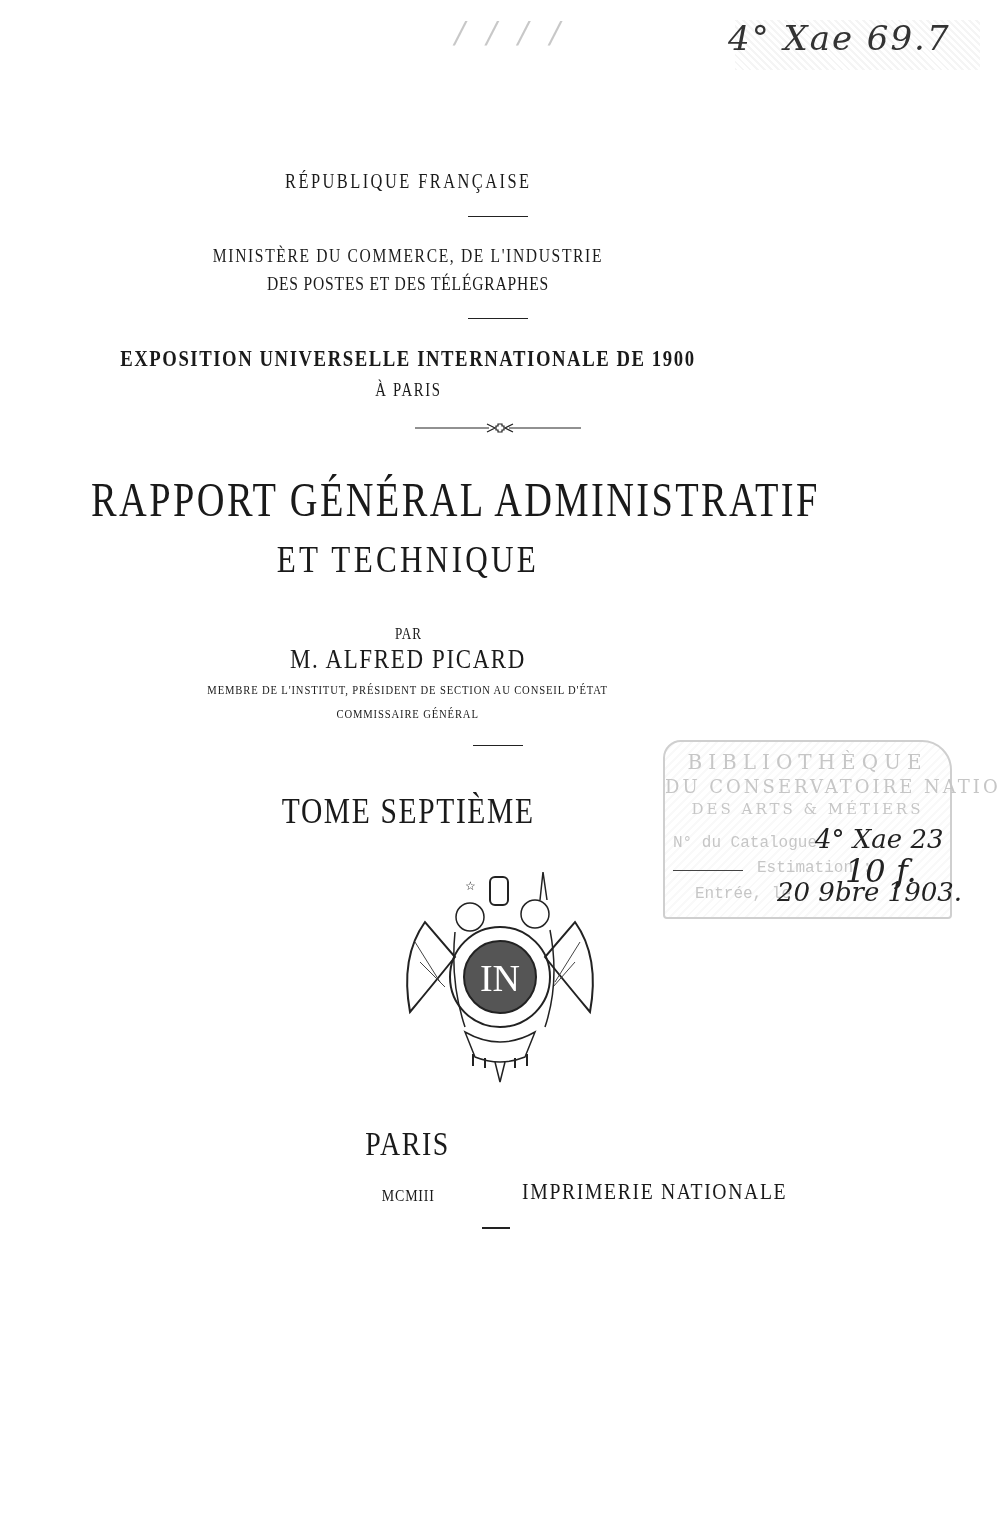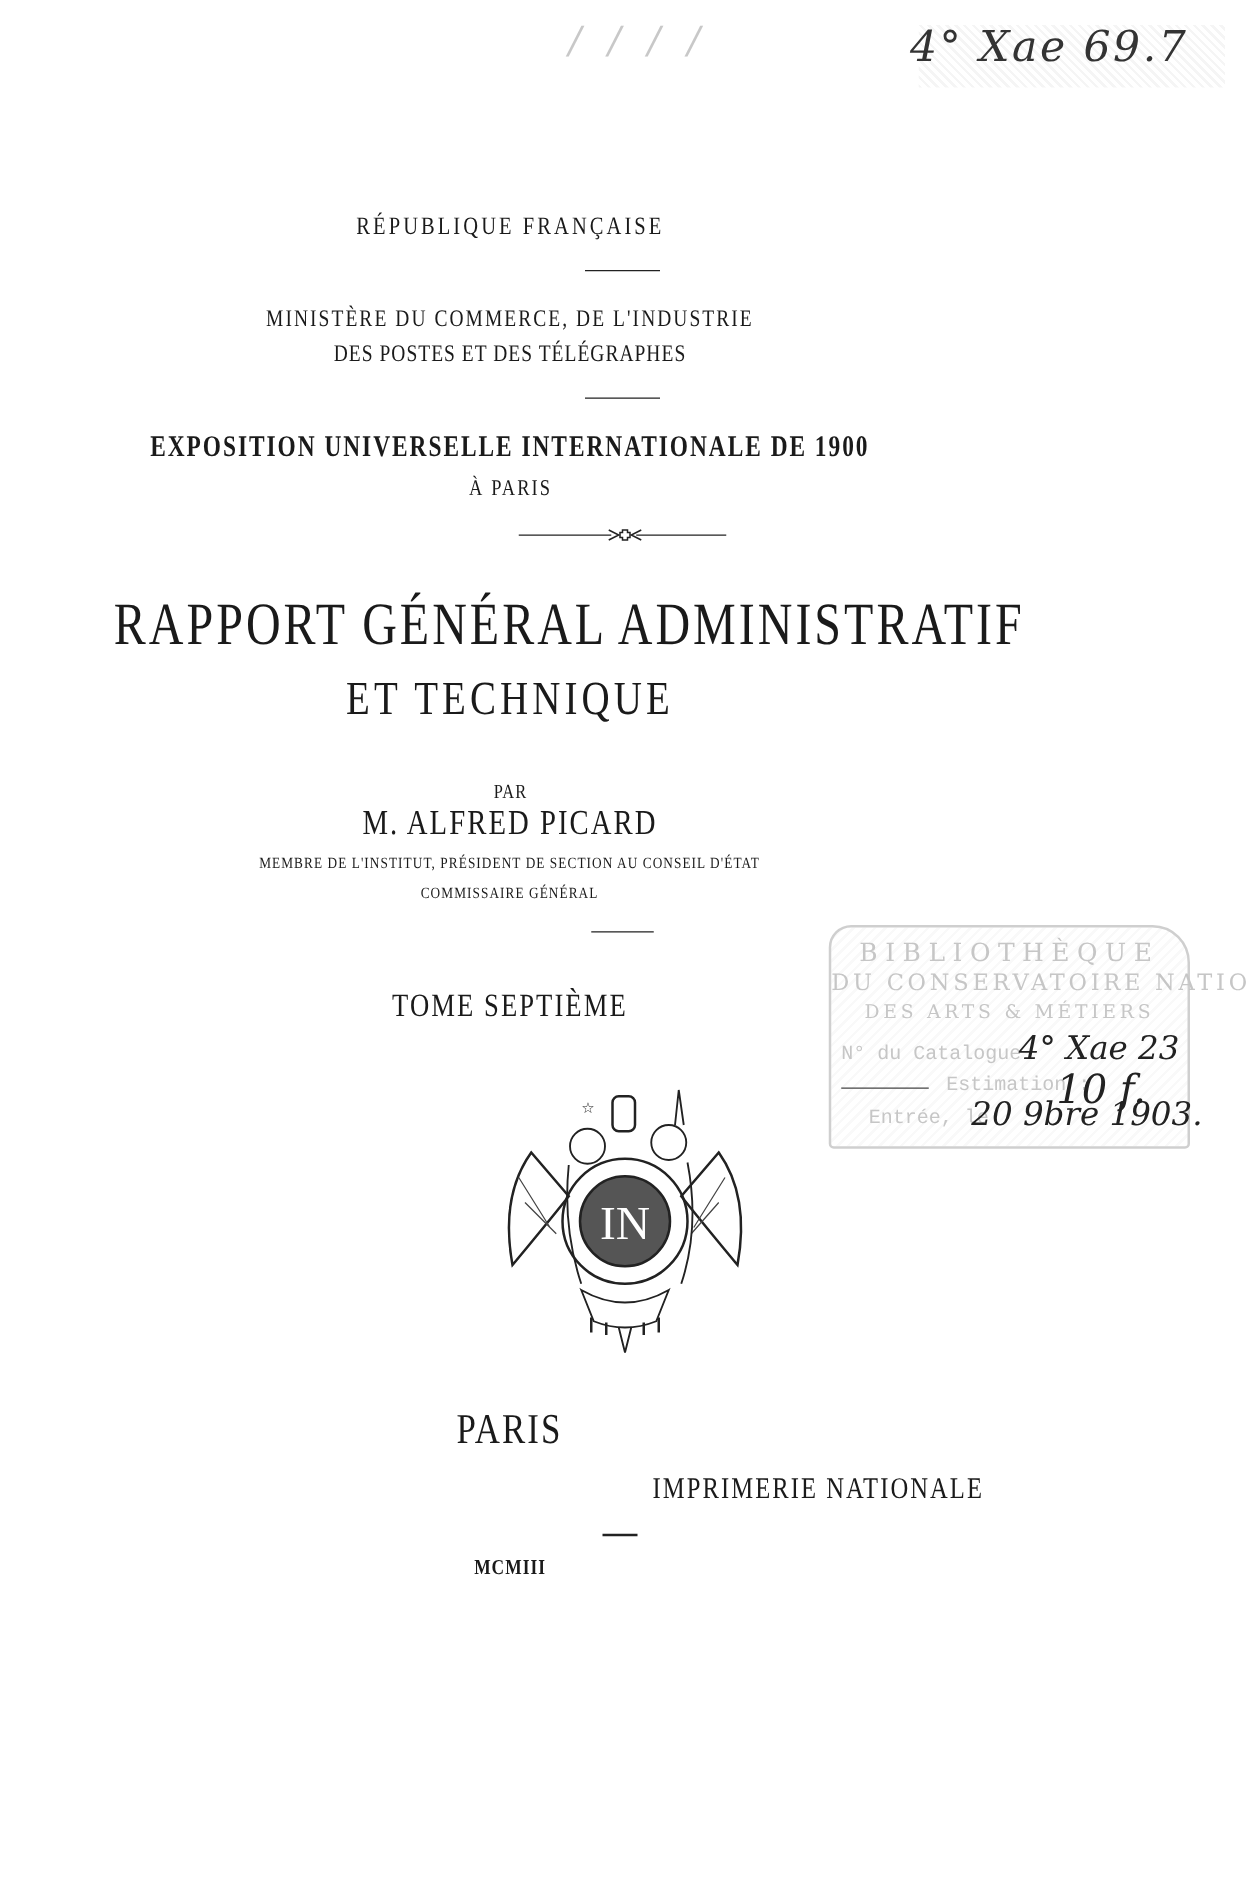--- a/index.html
+++ b/index.html
@@ -25,24 +25,24 @@
   .ministere1 { top: 245px; font-size: 19px; letter-spacing: 2px; }
   .ministere2 { top: 273px; font-size: 19px; letter-spacing: 1px; }
   .exposition { top: 345px; font-size: 24px; font-weight: bold; letter-spacing: 2px; }
   .a-paris { top: 380px; font-size: 18px; letter-spacing: 2px; }
   .rapport { top: 472px; font-size: 48px; letter-spacing: 3px; }
   .technique { top: 537px; font-size: 38px; letter-spacing: 4px; }
   .par { top: 625px; font-size: 16px; letter-spacing: 1px; }
   .author { top: 643px; font-size: 28px; letter-spacing: 2px; }
   .titles1 { top: 683px; font-size: 12.5px; letter-spacing: 1px; }
   .titles2 { top: 707px; font-size: 12.5px; letter-spacing: 1px; }
-  .tome { top: 790px; font-size: 26px; letter-spacing: 2px; }
+  .tome { top: 790px; font-size: 36px; letter-spacing: 2px; }
   .paris { top: 1125px; font-size: 34px; letter-spacing: 2px; }
   .imprimerie { top: 1178px; font-size: 24px; letter-spacing: 2px; text-align: right; }
-  .year { top: 1244px; font-size: 17px; letter-spacing: 1px; font-weight: bold; }
+  .year { top: 1186px; font-size: 17px; letter-spacing: 1px; }
 
   .stamp {
     left: 663px; top: 740px; width: 285px; height: 175px;
     border: 2px solid #cfcfcf; border-radius: 18px 30px 4px 4px;
     background: repeating-linear-gradient(135deg, rgba(0,0,0,0.025) 0 2px, transparent 2px 6px);
   }
   .stamp-line { position: absolute; left: 0; width: 100%; text-align: center; color: #c6c6c6;
     font-family: "DejaVu Serif", serif; white-space: nowrap; }
   .stamp-l1 { top: 8px; font-size: 20px; letter-spacing: 6px; }
   .stamp-l2 { top: 34px; font-size: 18px; letter-spacing: 3px; }

